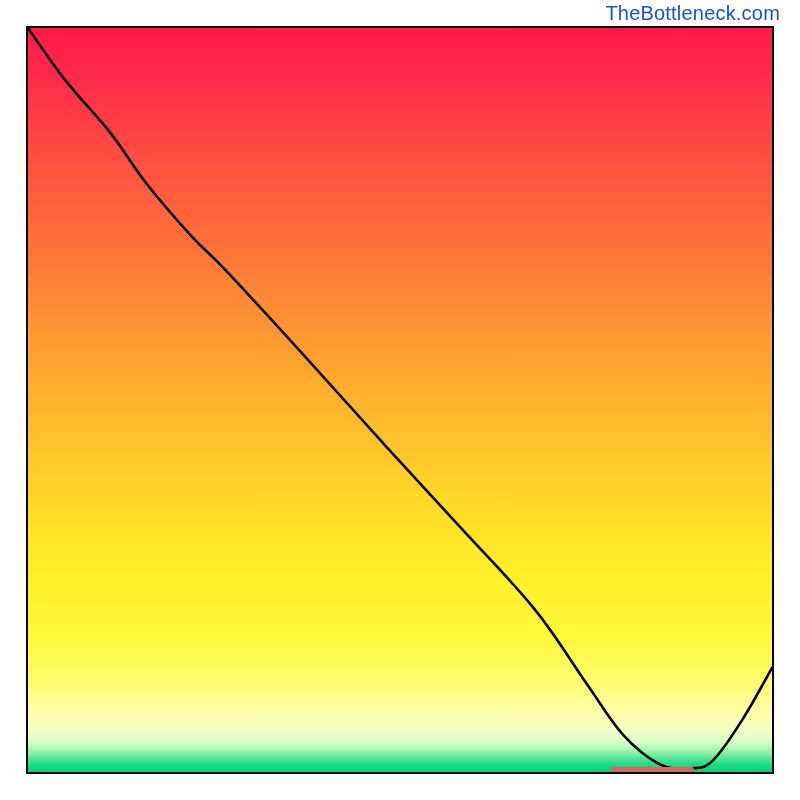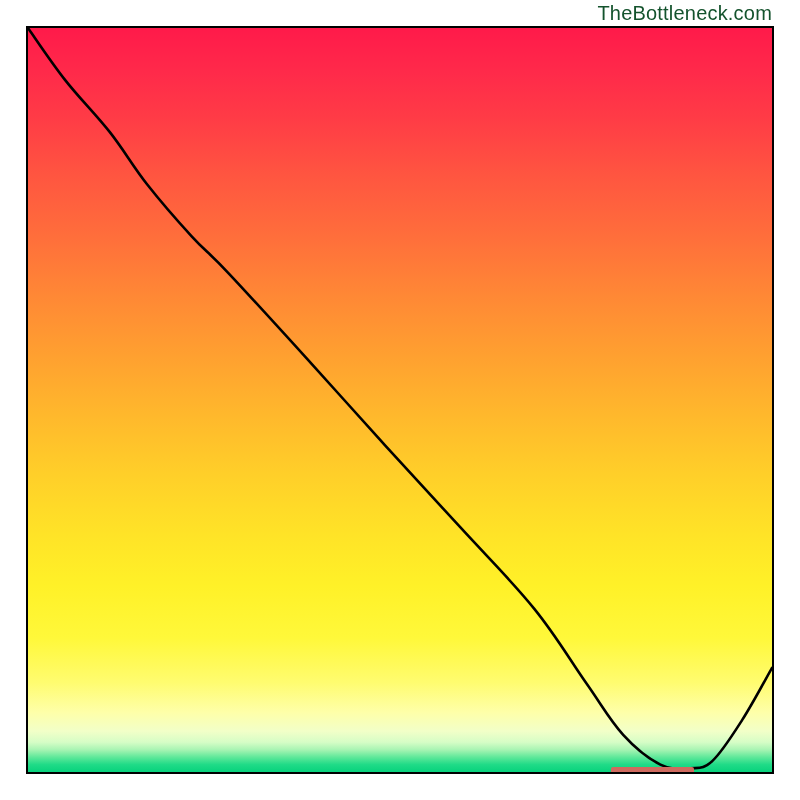--- a/index.html
+++ b/index.html
@@ -7,23 +7,23 @@
     width: 800px;
     height: 800px;
     background: #ffffff;
     font-family: Arial, Helvetica, sans-serif;
     position: relative;
     overflow: hidden;
   }
   .attribution {
     position: absolute;
     top: 2px;
-    right: 28px;
+    right: 20px;
     font-size: 20px;
-    color: #14532d;
+    color: #1d4ed8;
     font-weight: 400;
     letter-spacing: 0.2px;
   }
   .plot-area {
     position: absolute;
     left: 26px;
     top: 26px;
     width: 748px;
     height: 748px;
     border: 2px solid #000;

